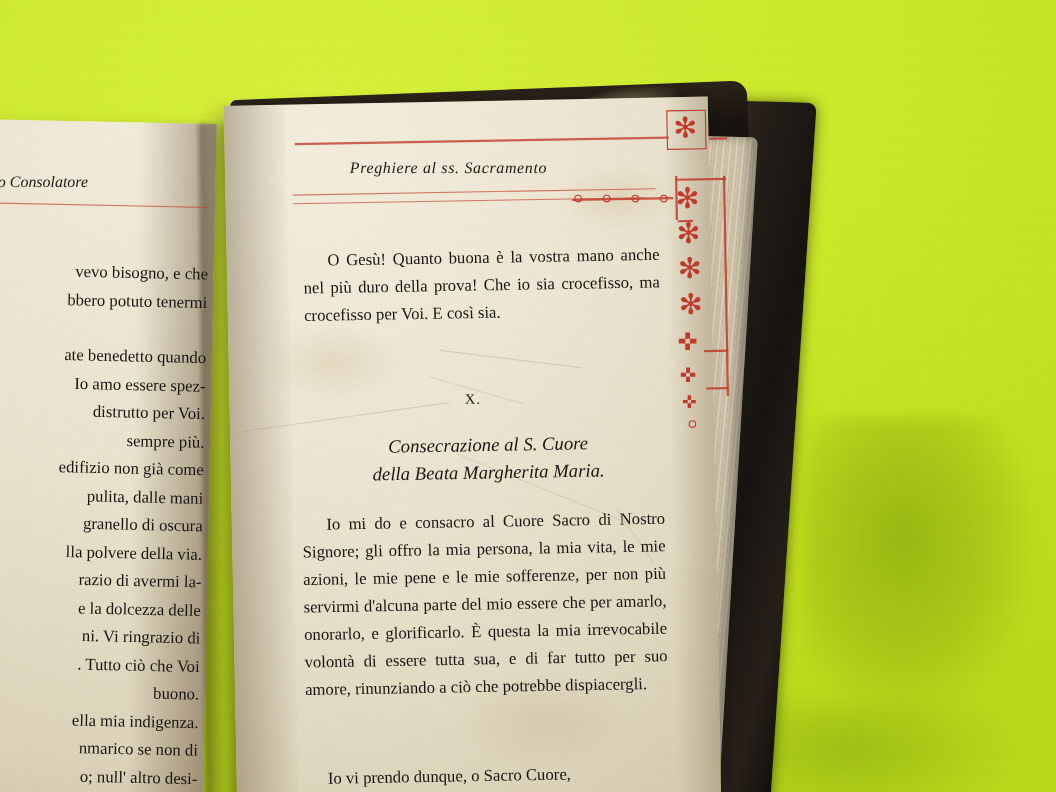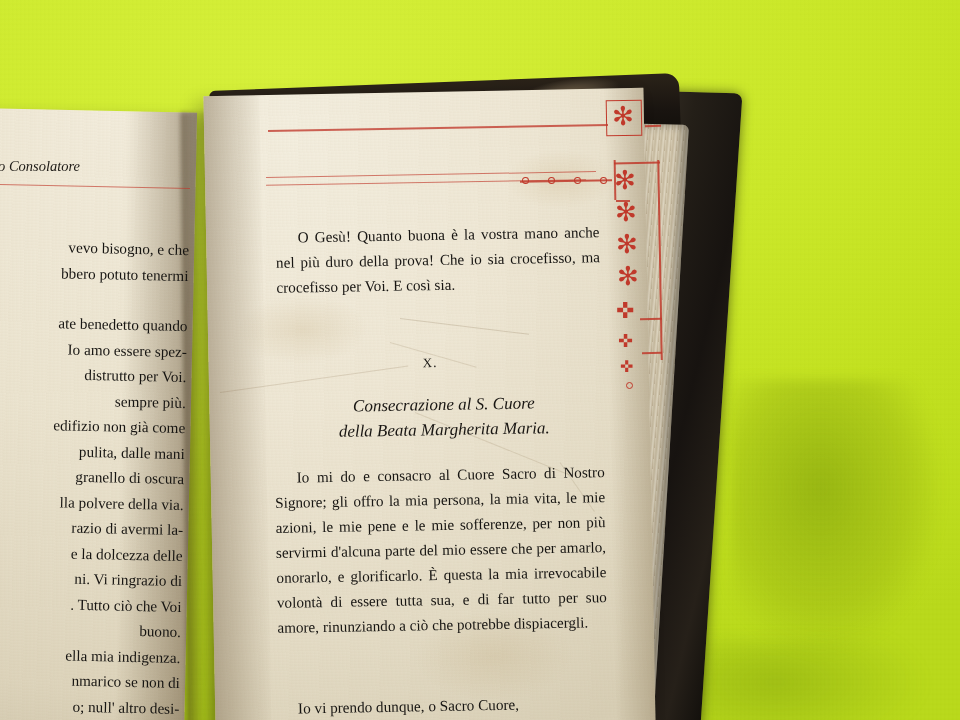--- a/index.html
+++ b/index.html
@@ -299,20 +299,21 @@
       <div class="edge-shade"></div>
     </div>
 
     <div class="tear" style="left:440px;top:266px;width:130px;transform:rotate(7deg);opacity:.45;"></div>
     <div class="tear" style="left:430px;top:290px;width:90px;transform:rotate(16deg);opacity:.35;"></div>
     <div class="tear" style="left:260px;top:340px;width:190px;transform:rotate(-8deg);opacity:.40;"></div>
     <div class="tear" style="left:455px;top:360px;width:170px;transform:rotate(22deg);opacity:.35;"></div>
     <div class="tear" style="left:600px;top:410px;width:60px;transform:rotate(55deg);opacity:.30;"></div>
   </div>
 
+  <div class="header-line" style="left:318px; top:145px;">Preghiere al ss. Sacramento</div>
 
   <div class="rule-red" style="left:268px; top:127px; width:340px; transform:rotate(-1.0deg);"></div>
   <div class="rule-red thin" style="left:266px; top:174px; width:330px; transform:rotate(-1.0deg);"></div>
   <div class="rule-red thin" style="left:266px; top:182px; width:320px; transform:rotate(-1.0deg);"></div>
 
   <div class="body-text" style="left:276px; top:222px; width:324px; transform:rotate(-1.0deg);">
     <p class="indent">O Gesù! Quanto buona è la vostra mano anche nel più duro della prova! Che io sia crocefisso, ma crocefisso per Voi. E così sia.</p>
   </div>
 
   <div class="section-num" style="left:400px; top:355px; width:60px; transform:rotate(-1.0deg);">X.</div>

